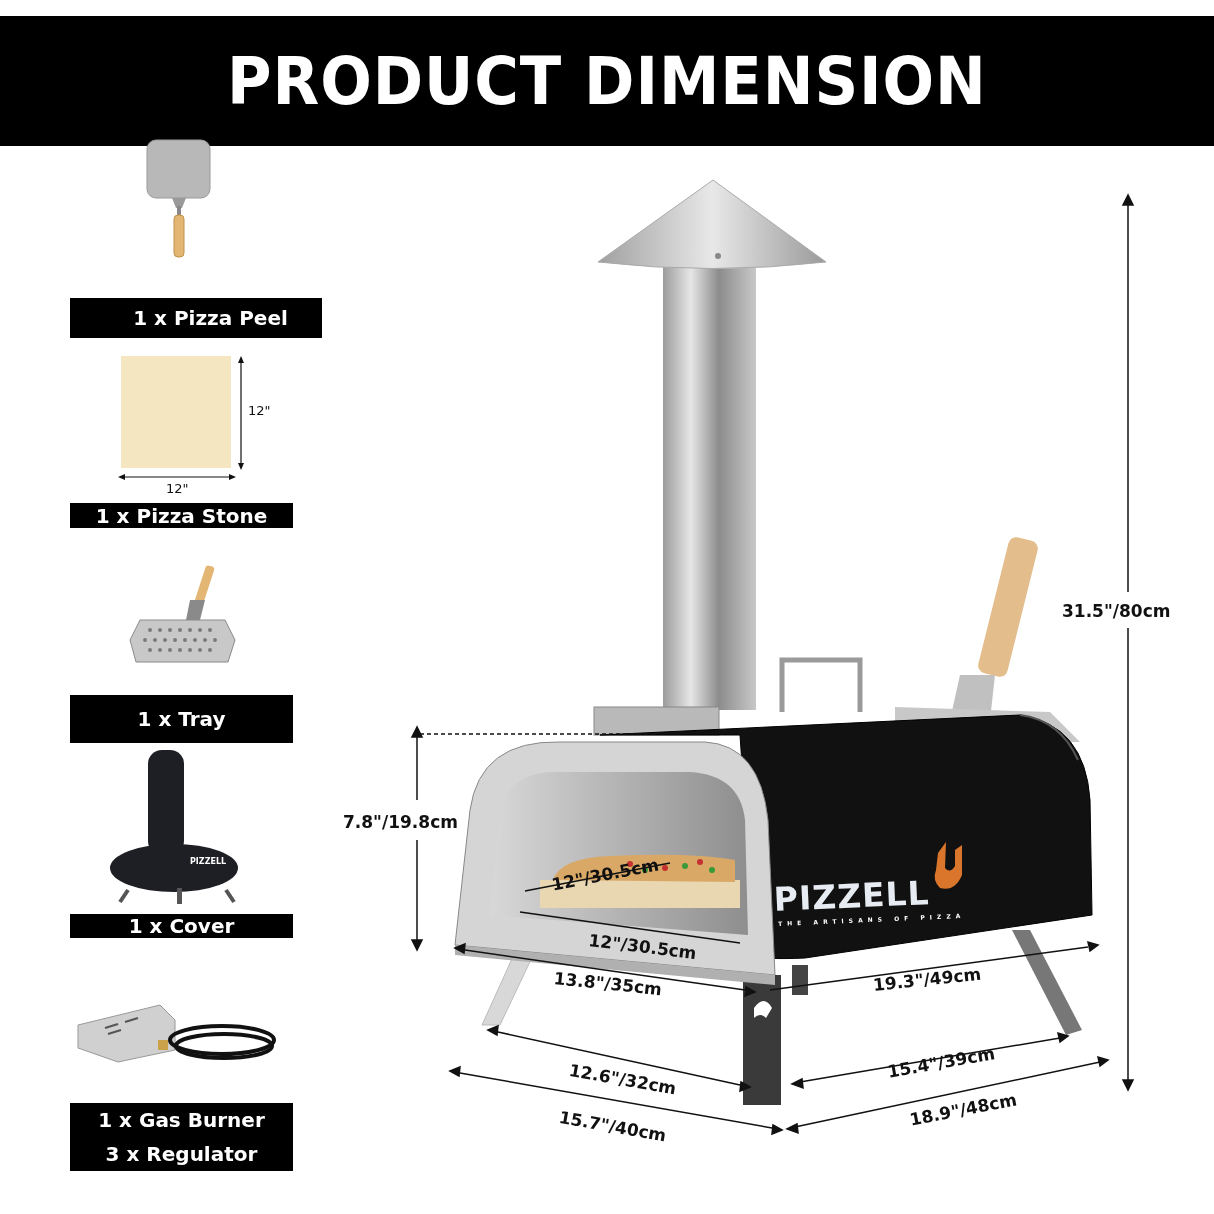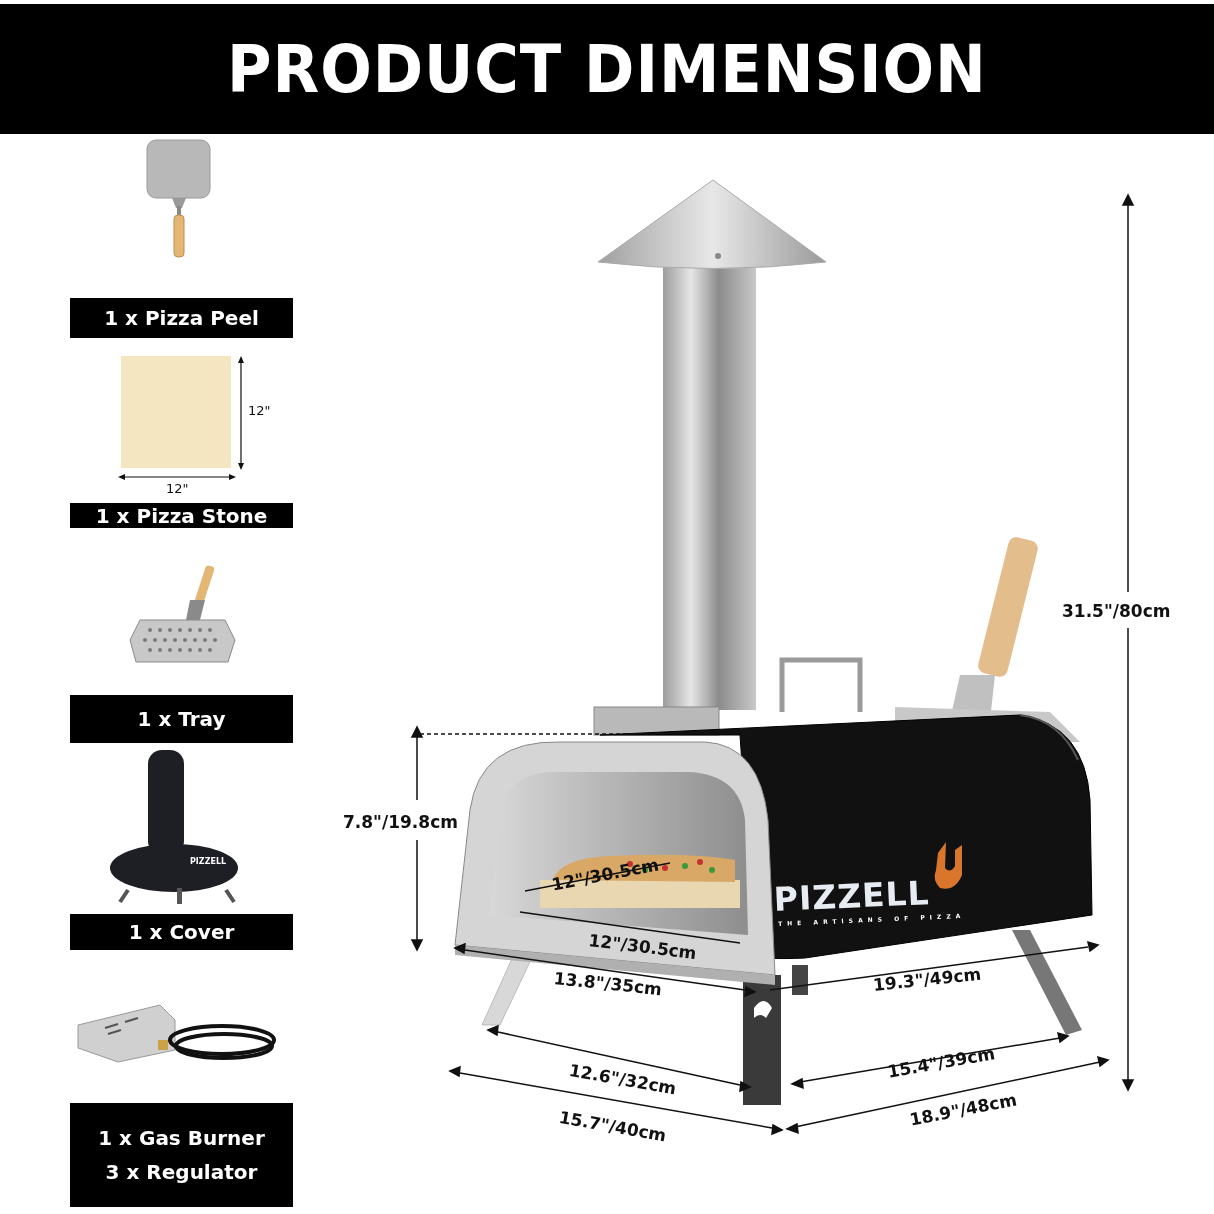--- a/index.html
+++ b/index.html
@@ -1,21 +1,21 @@
 <!DOCTYPE html>
 <html><head>
 <meta charset="utf-8">
 <style>
   html, body { margin: 0; padding: 0; }
   body {
     width: 1214px; height: 1214px; background: #ffffff; position: relative; overflow: hidden;
     font-family: "DejaVu Sans", sans-serif;
   }
   .header {
-    position: absolute; left: 0; top: 4px; width: 1214px; height: 130px; background: #000;
+    position: absolute; left: 0; top: 16px; width: 1214px; height: 130px; background: #000;
     display: flex; align-items: center; justify-content: center; text-align: right;
   }
   .header h1 {
     margin: 0; color: #fff; font-family: "DejaVu Sans", sans-serif; font-weight: bold;
     font-size: 66px; letter-spacing: 1px; transform: scaleX(0.92);
   }
   .acc-label {
     position: absolute; left: 70px; width: 223px; background: #000; color: #fff;
     font-family: "DejaVu Sans", sans-serif; font-weight: bold; font-size: 20px;
     display: flex; flex-direction: column; align-items: center; justify-content: center; line-height: 34px;
@@ -97,35 +97,35 @@
         <line x1="105" y1="1028" x2="118" y2="1024"></line>
         <line x1="125" y1="1022" x2="138" y2="1018"></line>
         <line x1="108" y1="1034" x2="121" y2="1030"></line>
       </g>
     <rect x="158" y="1040" width="10" height="10" fill="#c9a24a"></rect>
     <ellipse cx="222" cy="1040" rx="52" ry="14" fill="none" stroke="#111" stroke-width="4"></ellipse>
     <ellipse cx="224" cy="1046" rx="48" ry="12" fill="none" stroke="#111" stroke-width="4"></ellipse>
   </g>
 </svg>
 
-<div class="acc-label" style="top:298px;height:40px;">
+<div class="acc-label" style="top:298px;height:40px;padding-left:29px;">
   <span>1 x Pizza Peel</span>
 </div>
 <div class="dim" style="left:248px;top:403px;font-weight:normal;font-size:13px;">12"</div>
 <div class="dim" style="left:166px;top:481px;font-weight:normal;font-size:13px;">12"</div>
 <div class="acc-label" style="top:503px;height:25px;">
   <span>1 x Pizza Stone</span>
 </div>
 <div class="acc-label" style="top:695px;height:48px;text-align:center;">
   <span>1 x Tray</span>
 </div>
-<div class="acc-label" style="top:914px;height:36px;">
+<div class="acc-label" style="top:914px;height:24px;">
   <span>1 x Cover</span>
 </div>
-<div class="acc-label" style="top:1103px;height:104px;">
+<div class="acc-label" style="top:1103px;height:68px;">
   <span>1 x Gas Burner</span>
   <span>3 x Regulator</span>
 </div>
 
 <svg width="1214" height="1214">
   <defs>
     <linearGradient id="steel" x1="0" x2="1" y1="0" y2="0">
       <stop offset="0" stop-color="#9c9c9c"></stop>
         <stop offset="0.3" stop-color="#e6e6e6"></stop>
       <stop offset="0.6" stop-color="#8c8c8c"></stop>

